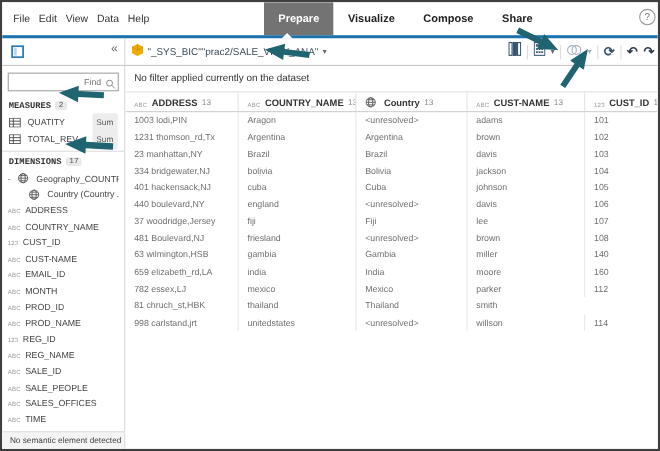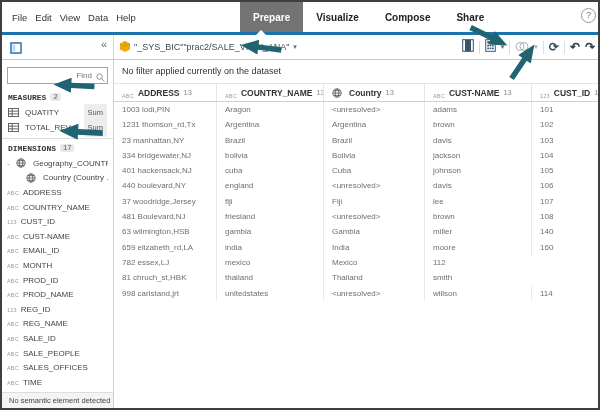--- a/index.html
+++ b/index.html
@@ -390,20 +390,21 @@
           <div class="grid-cell c1">659 elizabeth_rd,LA</div>
           <div class="grid-cell c2">india</div>
           <div class="grid-cell c3">India</div>
           <div class="grid-cell c4">moore</div>
           <div class="grid-cell c5">160</div>
         </div>
         <div class="grid-row">
           <div class="grid-cell c1">782 essex,LJ</div>
           <div class="grid-cell c2">mexico</div>
           <div class="grid-cell c3">Mexico</div>
+          <div class="grid-cell c4">parker</div>
           <div class="grid-cell c5">112</div>
         </div>
         <div class="grid-row">
           <div class="grid-cell c1">81 chruch_st,HBK</div>
           <div class="grid-cell c2">thailand</div>
           <div class="grid-cell c3">Thailand</div>
           <div class="grid-cell c4">smith</div>
         </div>
         <div class="grid-row">
           <div class="grid-cell c1">998 carlstand,jrt</div>

